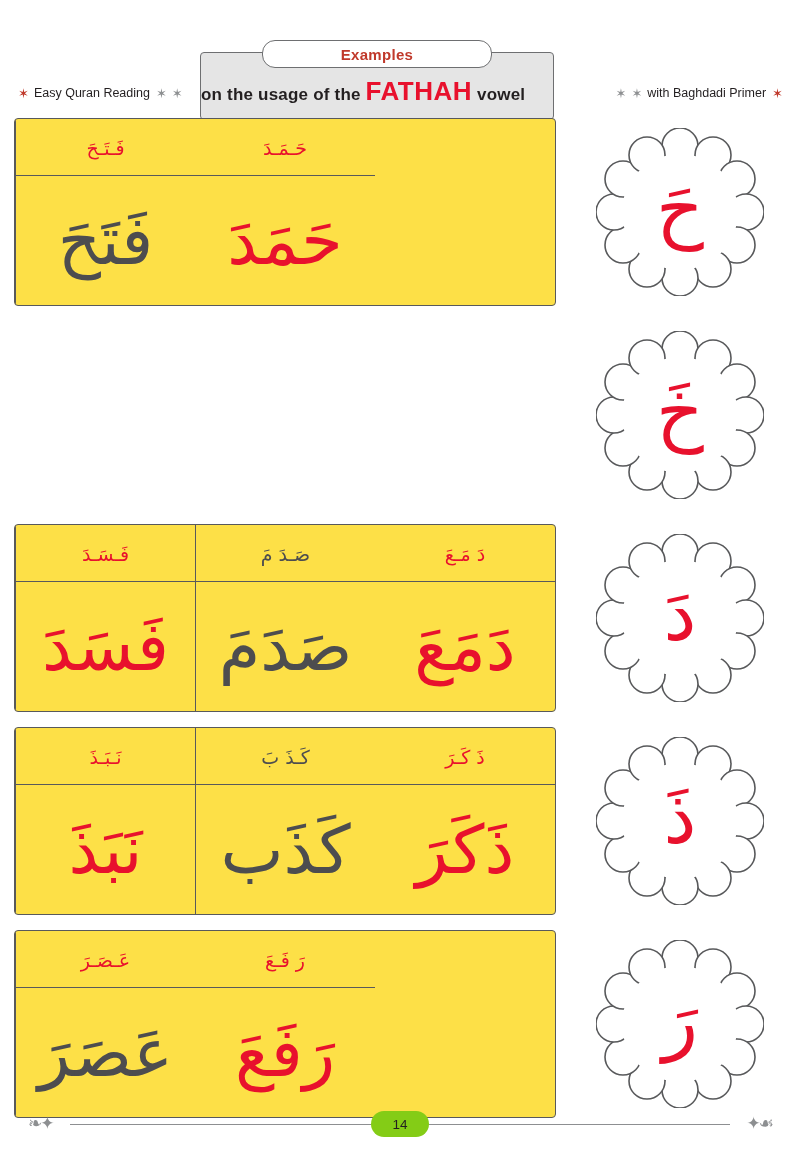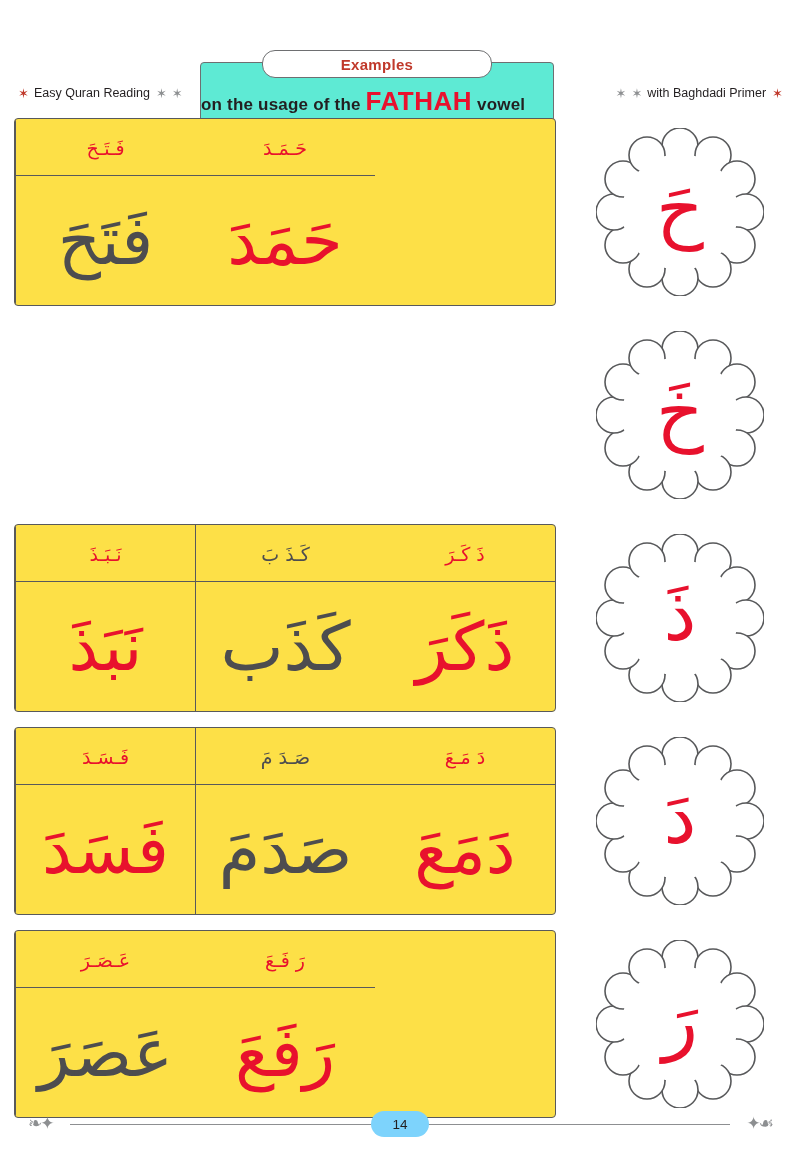--- a/index.html
+++ b/index.html
@@ -50,26 +50,26 @@
     color: #8d8f91;
     font-size: 13px;
     line-height: 1;
     letter-spacing: -1px;
   }
   .orn.red { color: #c0392b; }
 
   .title-box {
     position: absolute;
     left: 200px;
-    top: 36px;
+    top: 26px;
     width: 352px;
     height: 66px;
     border: 1.4px solid #6e6f71;
     border-radius: 4px;
-    background: #5eead4;
+    background: #e5e5e5;
   }
   .title-tab {
     position: absolute;
     left: 50%;
     transform: translateX(-50%);
     top: -13px;
     width: 228px;
     height: 26px;
     border: 1.4px solid #6e6f71;
     border-radius: 13px;
@@ -198,21 +198,21 @@
     height: 1px;
     background: #8d8f91;
   }
   .footer .pagenum {
     position: absolute;
     left: 50%;
     transform: translateX(-50%);
     top: 6px;
     width: 58px;
     height: 26px;
-    background: #7dd3fc;
+    background: #84cc16;
     border-radius: 13px;
     display: flex;
     align-items: center;
     justify-content: center;
     font-size: 13.5px;
     color: #231f20;
   }
   .footer .orn-left {
     position: absolute;
     left: 28px;
@@ -315,20 +315,57 @@
         </g>
         <circle cx="84" cy="84" r="58" fill="#ffffff" stroke="none"></circle>
       </svg>
       <div class="letter">خَ</div>
     </div>
   </div>
 
   <div class="row">
     <div class="grid">
       <div class="cell">
+        <div class="top k-red">فَـسَـدَ</div>
+        <div class="big k-red">فَسَدَ</div>
+      </div>
+      <div class="cell">
+        <div class="top k-dark">صَـدَ مَ</div>
+        <div class="big k-dark">صَدَمَ</div>
+      </div>
+      <div class="cell">
+        <div class="top k-red">دَ مَـعَ</div>
+        <div class="big k-red">دَمَعَ</div>
+      </div>
+    </div>
+    <div class="medallion">
+      <svg width="168" height="168" viewBox="0 0 168 168" aria-hidden="true">
+        <g fill="#ffffff" stroke="#58595b" stroke-width="1.6">
+          <circle cx="84" cy="18" r="18"></circle>
+            <circle cx="117" cy="27" r="18"></circle>
+          <circle cx="141" cy="51" r="18"></circle>
+            <circle cx="150" cy="84" r="18"></circle>
+          <circle cx="141" cy="117" r="18"></circle>
+            <circle cx="117" cy="141" r="18"></circle>
+          <circle cx="84" cy="150" r="18"></circle>
+            <circle cx="51" cy="141" r="18"></circle>
+          <circle cx="27" cy="117" r="18"></circle>
+            <circle cx="18" cy="84" r="18"></circle>
+          <circle cx="27" cy="51" r="18"></circle>
+            <circle cx="51" cy="27" r="18"></circle>
+        </g>
+        <circle cx="84" cy="84" r="58" fill="#ffffff" stroke="none"></circle>
+      </svg>
+      <div class="letter">دَ</div>
+    </div>
+  </div>
+
+  <div class="row">
+    <div class="grid">
+      <div class="cell">
         <div class="top k-red">نَـبَـذَ</div>
         <div class="big k-red">نَبَذَ</div>
       </div>
       <div class="cell">
         <div class="top k-dark">كَـذَ بَ</div>
         <div class="big k-dark">كَذَب</div>
       </div>
       <div class="cell">
         <div class="top k-red">ذَ كَـرَ</div>
         <div class="big k-red">ذَكَرَ</div>
@@ -352,57 +389,20 @@
         </g>
         <circle cx="84" cy="84" r="58" fill="#ffffff" stroke="none"></circle>
       </svg>
       <div class="letter">ذَ</div>
     </div>
   </div>
 
   <div class="row">
     <div class="grid">
       <div class="cell">
-        <div class="top k-red">فَـسَـدَ</div>
-        <div class="big k-red">فَسَدَ</div>
-      </div>
-      <div class="cell">
-        <div class="top k-dark">صَـدَ مَ</div>
-        <div class="big k-dark">صَدَمَ</div>
-      </div>
-      <div class="cell">
-        <div class="top k-red">دَ مَـعَ</div>
-        <div class="big k-red">دَمَعَ</div>
-      </div>
-    </div>
-    <div class="medallion">
-      <svg width="168" height="168" viewBox="0 0 168 168" aria-hidden="true">
-        <g fill="#ffffff" stroke="#58595b" stroke-width="1.6">
-          <circle cx="84" cy="18" r="18"></circle>
-            <circle cx="117" cy="27" r="18"></circle>
-          <circle cx="141" cy="51" r="18"></circle>
-            <circle cx="150" cy="84" r="18"></circle>
-          <circle cx="141" cy="117" r="18"></circle>
-            <circle cx="117" cy="141" r="18"></circle>
-          <circle cx="84" cy="150" r="18"></circle>
-            <circle cx="51" cy="141" r="18"></circle>
-          <circle cx="27" cy="117" r="18"></circle>
-            <circle cx="18" cy="84" r="18"></circle>
-          <circle cx="27" cy="51" r="18"></circle>
-            <circle cx="51" cy="27" r="18"></circle>
-        </g>
-        <circle cx="84" cy="84" r="58" fill="#ffffff" stroke="none"></circle>
-      </svg>
-      <div class="letter">دَ</div>
-    </div>
-  </div>
-
-  <div class="row">
-    <div class="grid">
-      <div class="cell">
         <div class="top k-red">عَـصَـرَ</div>
         <div class="big k-dark">عَصَرَ</div>
       </div>
       <div class="cell">
         <div class="top k-red">رَ فَـعَ</div>
         <div class="big k-red">رَفَعَ</div>
       </div>
     </div>
     <div class="medallion">
       <svg width="168" height="168" viewBox="0 0 168 168" aria-hidden="true">

